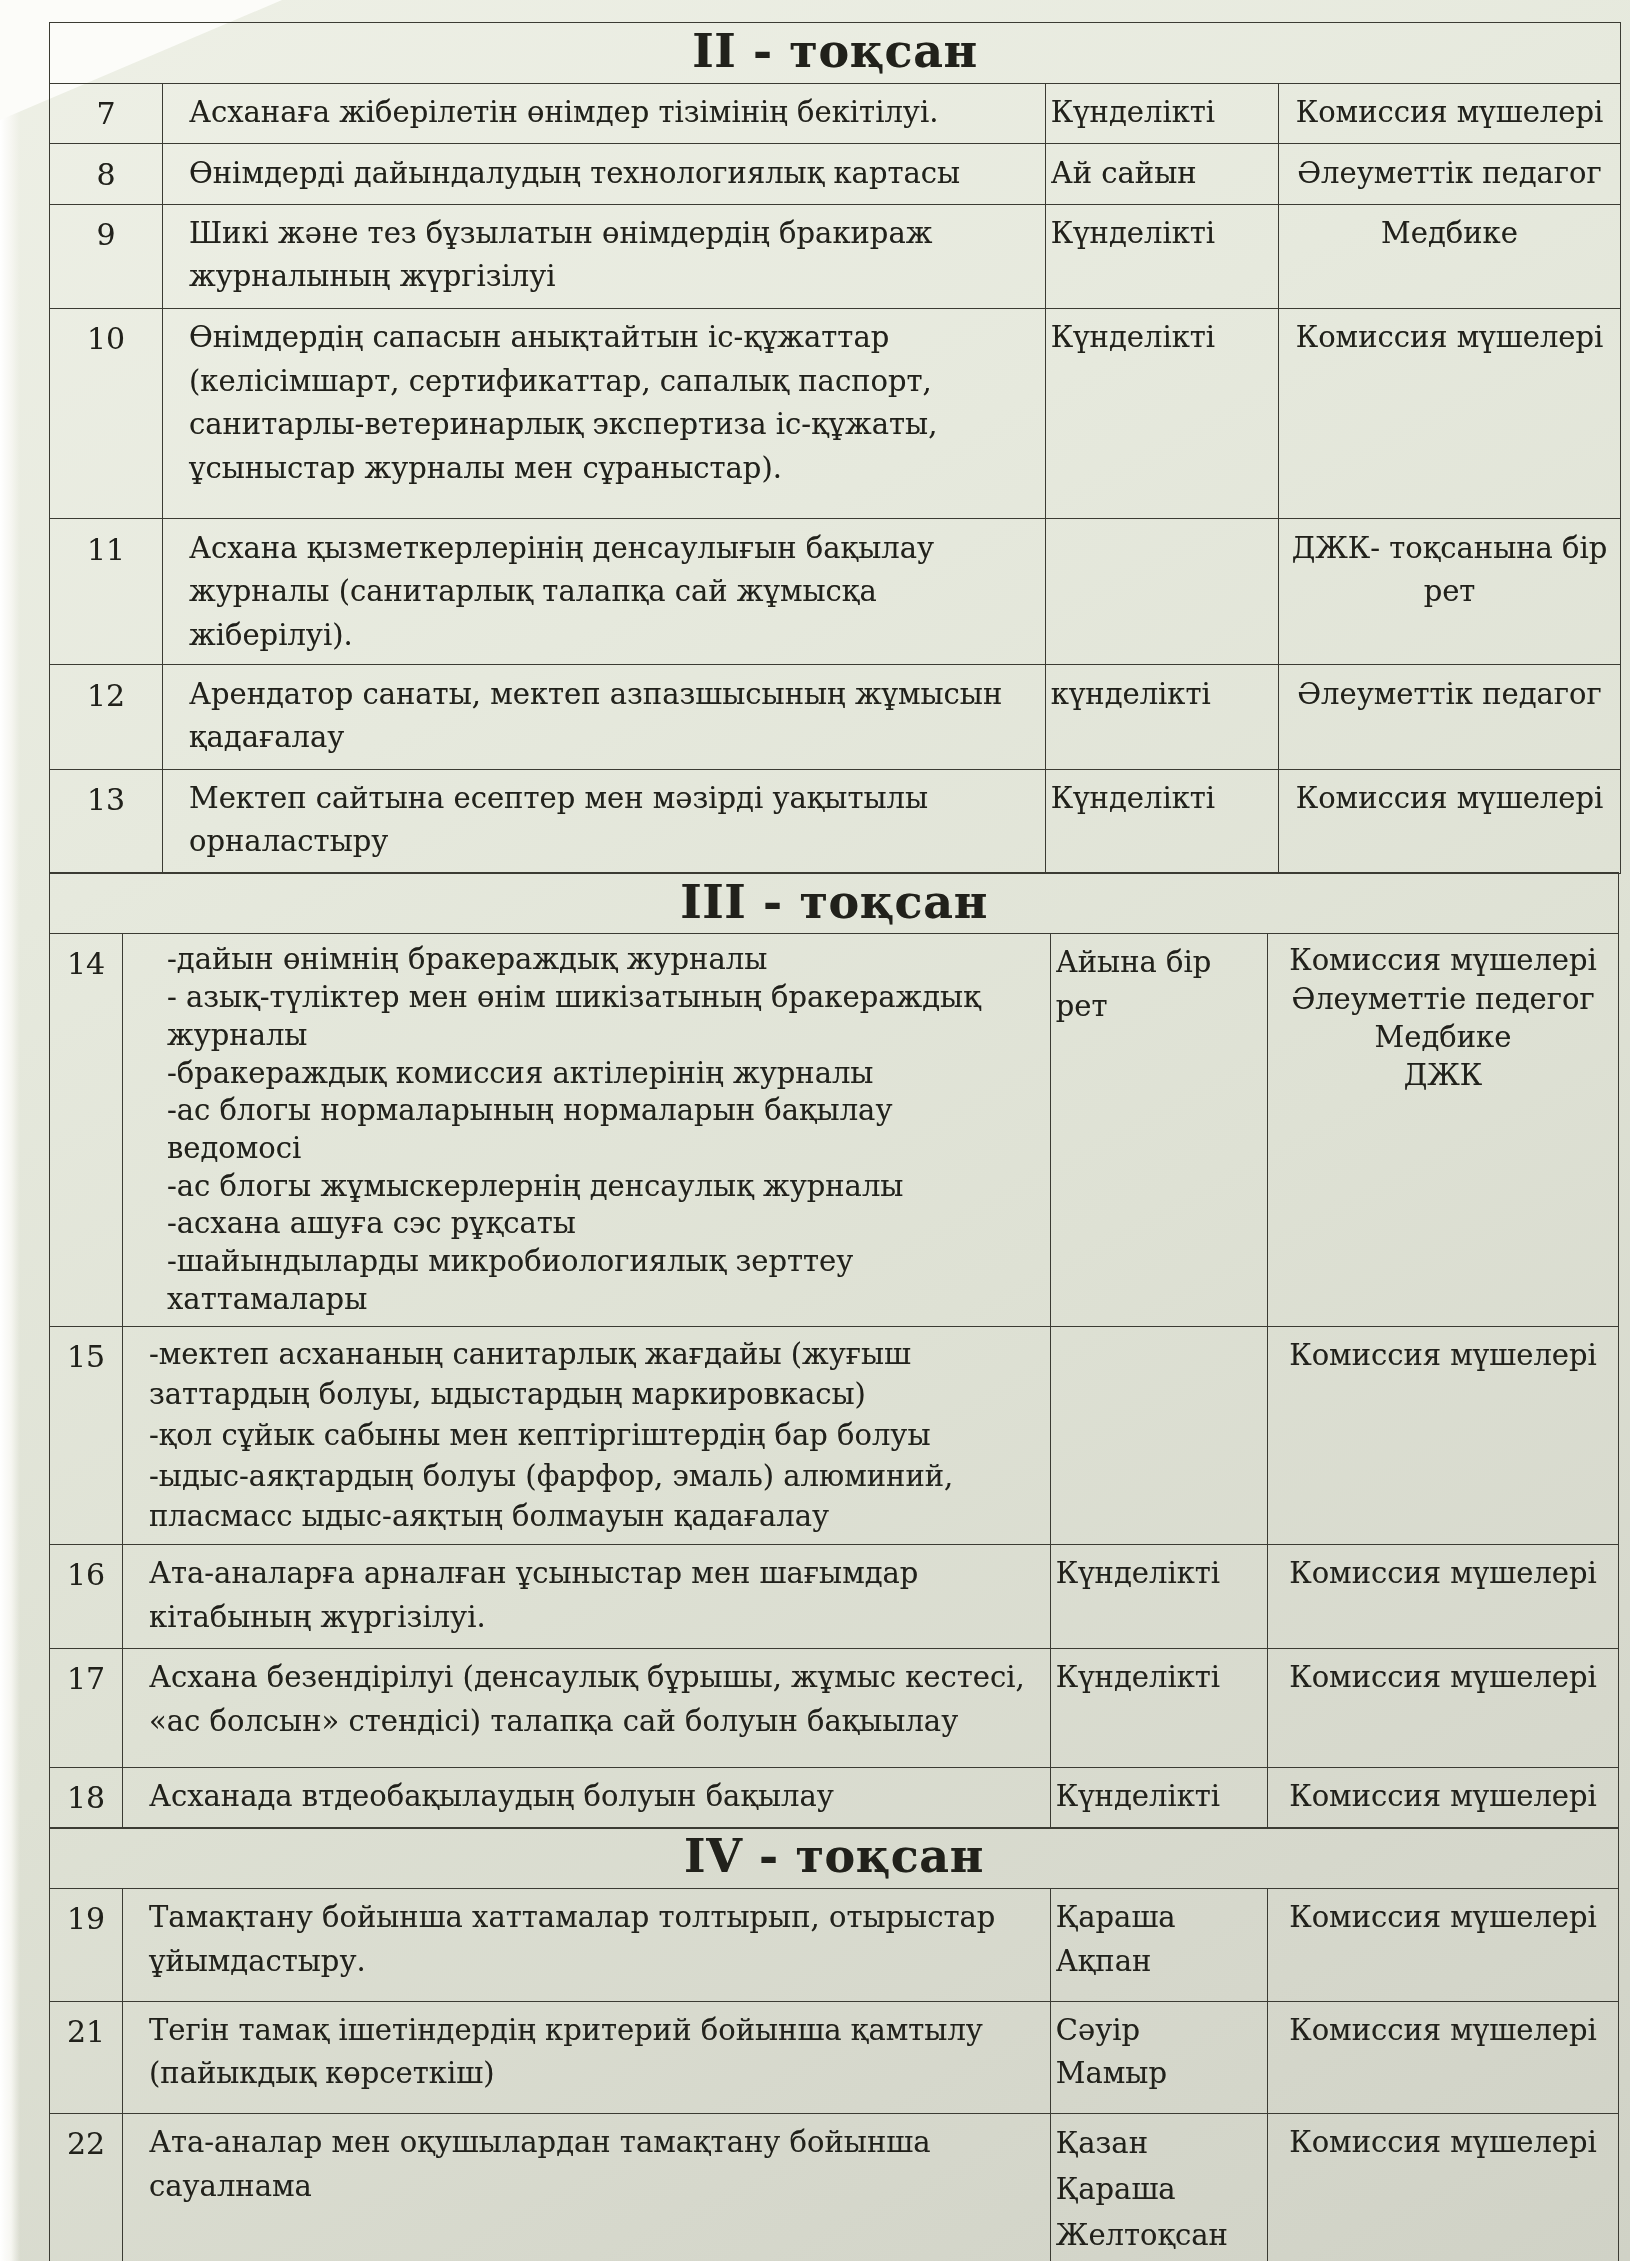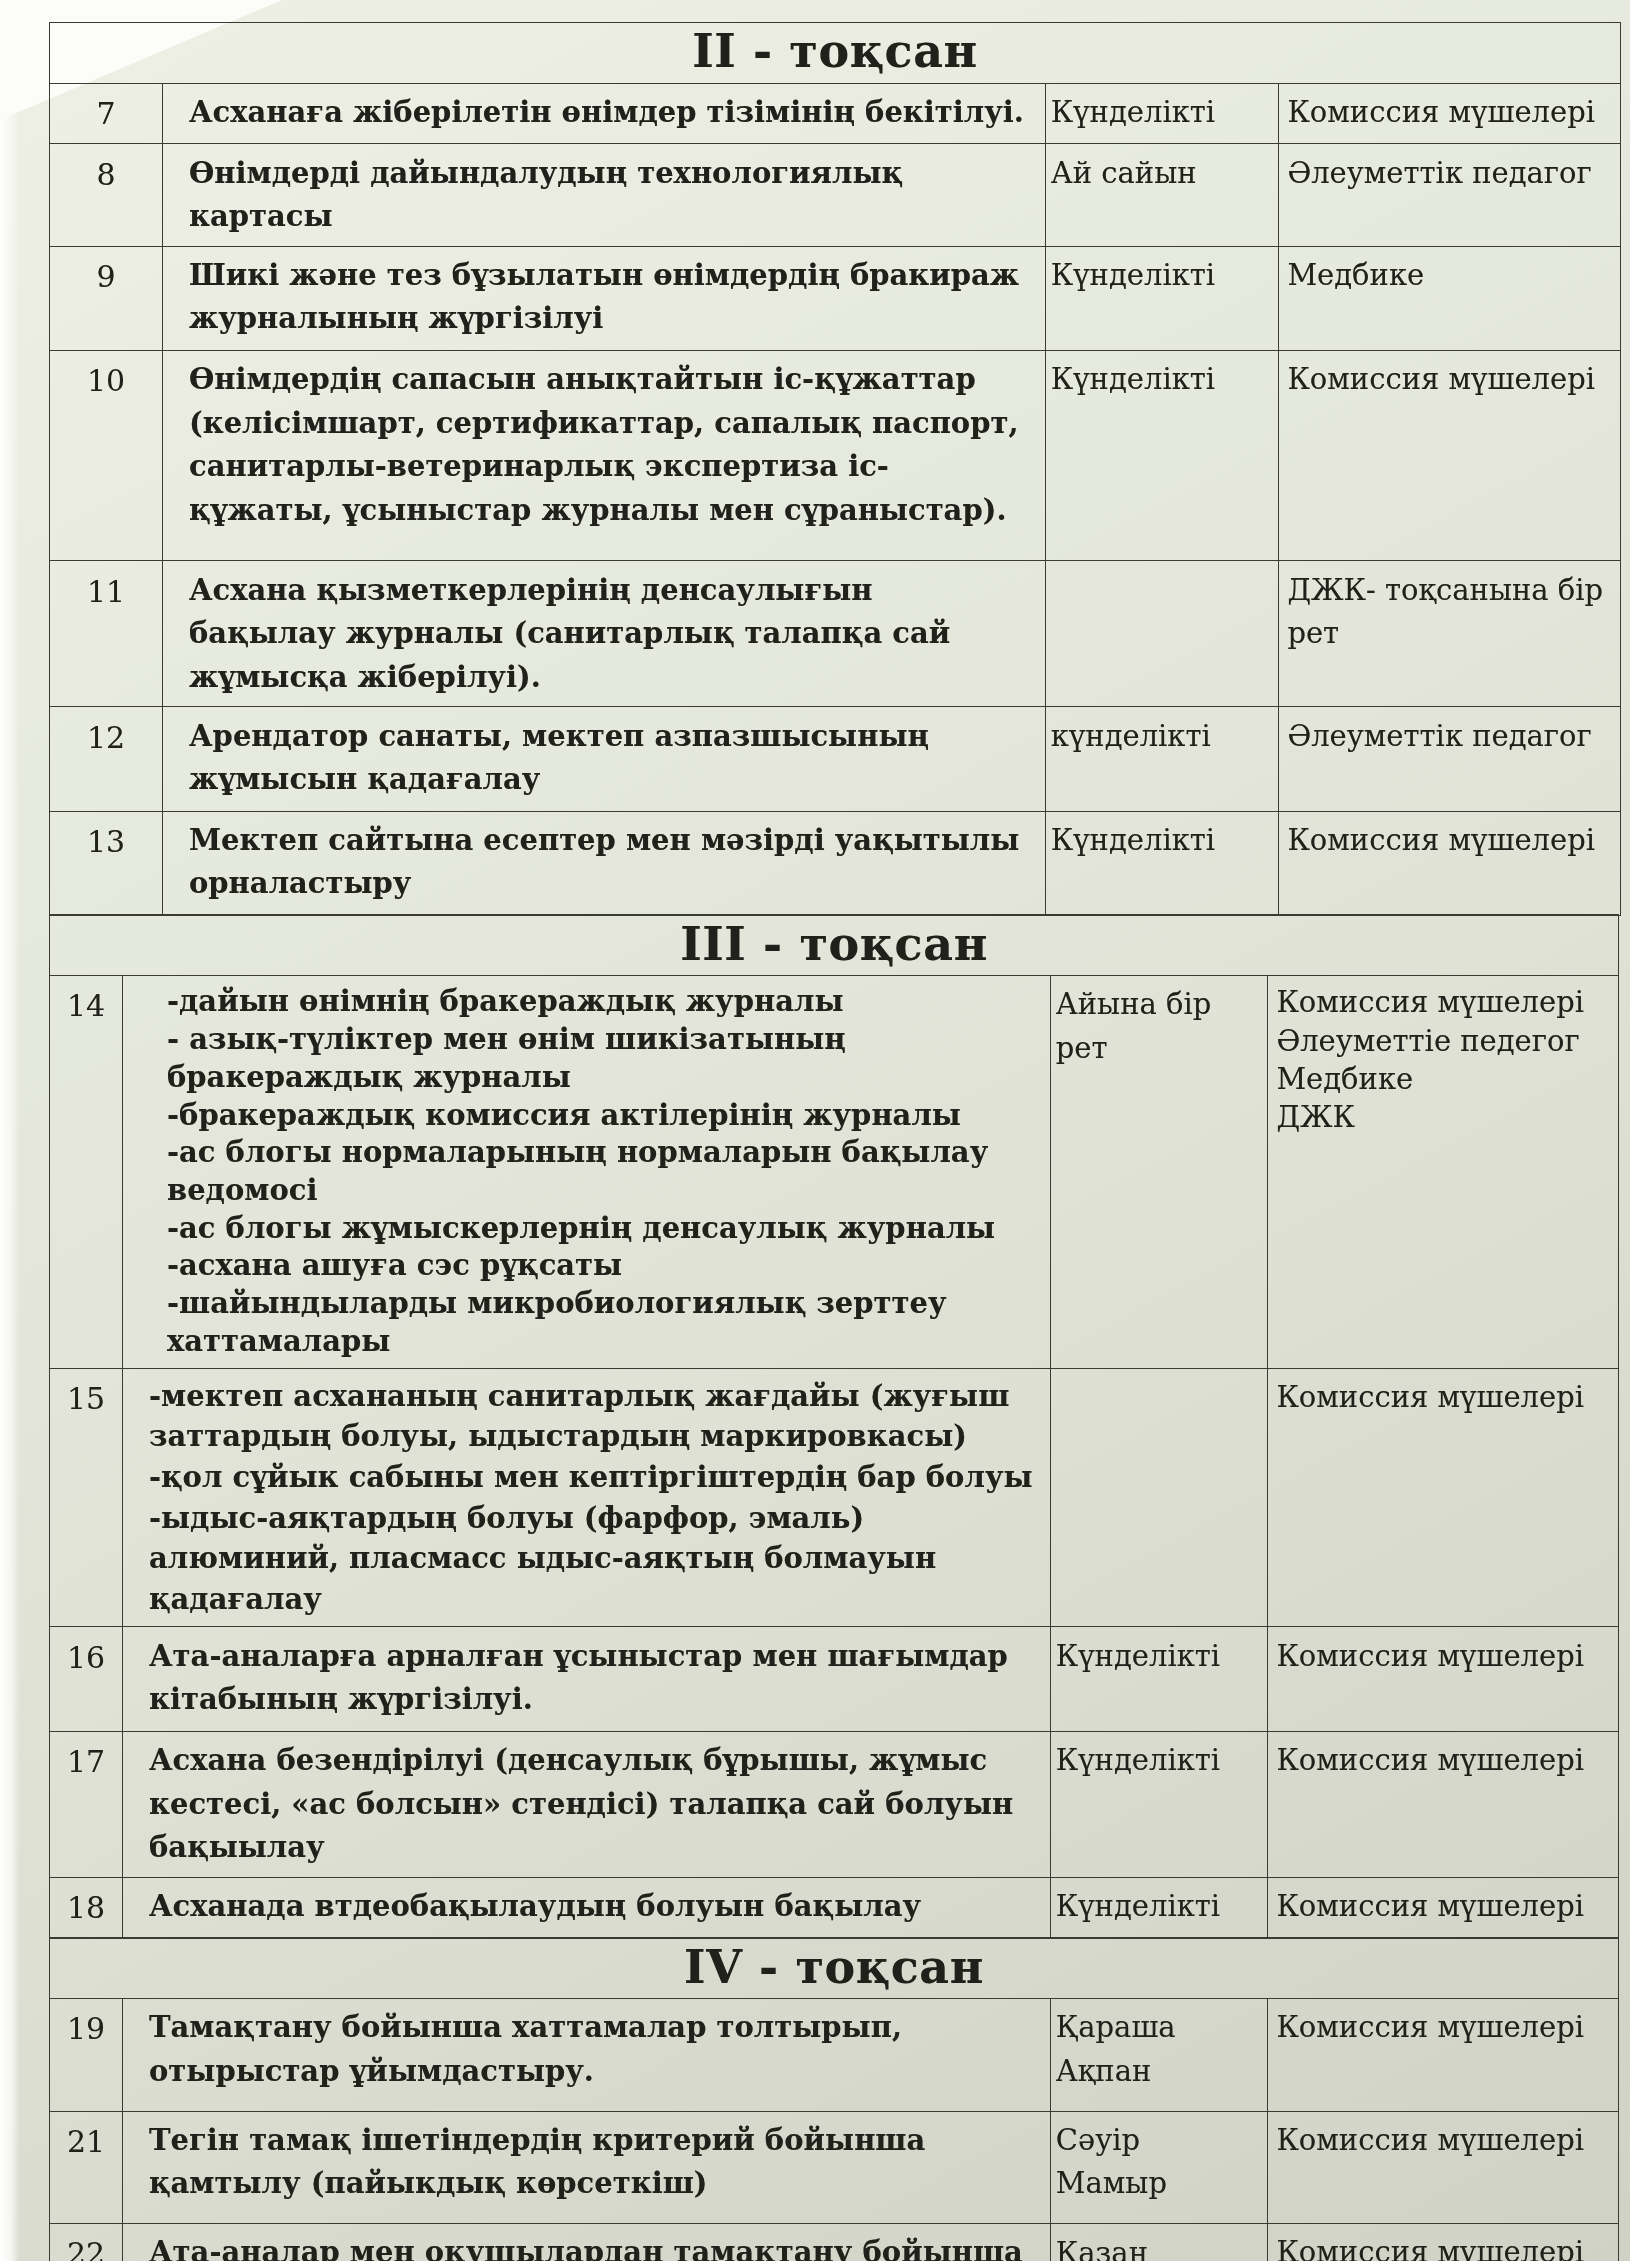--- a/index.html
+++ b/index.html
@@ -41,23 +41,23 @@
   }
 
   td {
     font-size: 29px; line-height: 1.5;
     padding: 6px 12px;
     white-space: pre-line;
     text-shadow: 0 0 0.6px rgba(25,25,18,0.28);
     overflow: hidden;
   }
   td.num  { text-align: center; font-size: 30px; padding: 7.2px 2.4px; }
-  td.task { text-align: left; padding: 7.2px 17px 7.2px 26px; font-weight: bold; }
+  td.task { text-align: left; padding: 7.2px 17px 7.2px 26px; }
   td.freq { text-align: left; padding: 7.2px 4.8px; }
-  td.resp { padding: 7.2px 8.4px; }
+  td.resp { text-align: center; padding: 7.2px 8.4px; }
 
   
   .sec2 col.c1 { width: 113px; }
   .sec2 col.c2 { width: 883px; }
   .sec2 col.c3 { width: 233px; }
   .sec2 col.c4 { width: 342px; }
   .sec34 col.c1 { width: 73px; }
   .sec34 col.c2 { width: 928px; }
   .sec34 col.c3 { width: 217px; }
   .sec34 col.c4 { width: 351px; }

